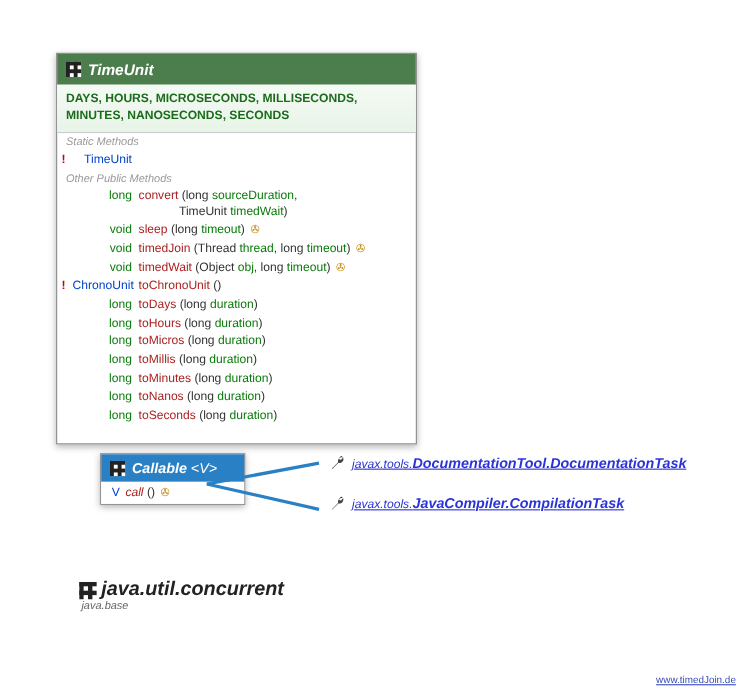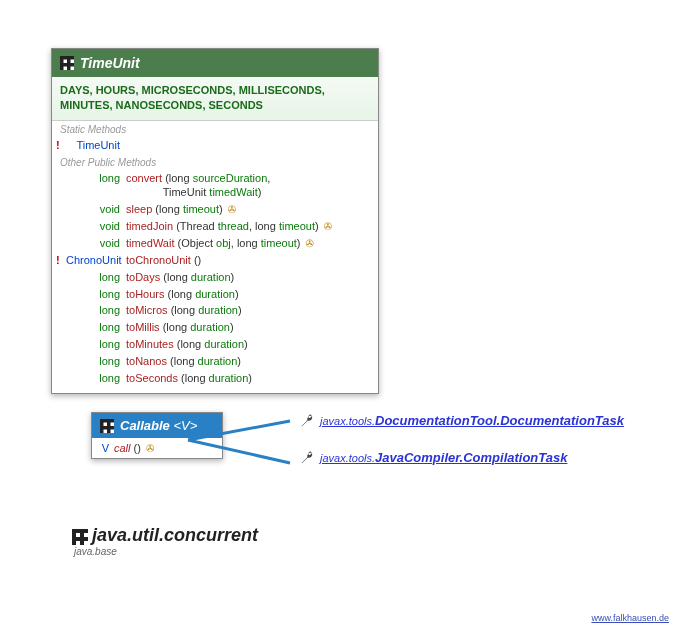--- a/index.html
+++ b/index.html
@@ -87,21 +87,21 @@
   flex-shrink: 0;
 }
 .ret-type { color: #0044cc; }
 .ret-prim { color: #0a7a0a; margin-top: 35px; }
 .ret-void { color: #0a7a0a; }
 .sig-col { flex: 1; }
 .method-name { color: #a22; }
 .params { color: #333; }
 .param-name { color: #0a7a0a; }
 .trail-mark { color: #c08000; font-size: 10px; padding-left: 2px; }
-.timeunit-body { padding-bottom: 6px; }
+.timeunit-body { padding-bottom: 16px; }
 
 .callable-box {
   left: 55px;
   top: 412px;
   width: 132px;
   margin-left: 36px;
 }
 .callable-body {
   font-size: 11px;
   padding: 4px 6px;
@@ -309,13 +309,13 @@
           <rect x="0" y="8" width="16" height="4" fill="#222"></rect>
         <rect x="0" y="0" width="4" height="16" fill="#222"></rect>
           <rect x="8" y="0" width="4" height="16" fill="#222"></rect>
       </svg>
     </span>
     <span class="pkg-title">java.util.concurrent</span>
   </div>
   <div class="pkg-sub">java.base</div>
 </div>
 
-<a class="footer-link">www.falkhausen.de</a>
+<a class="footer-link">www.timedJoin.de</a>
 
 </body></html>

